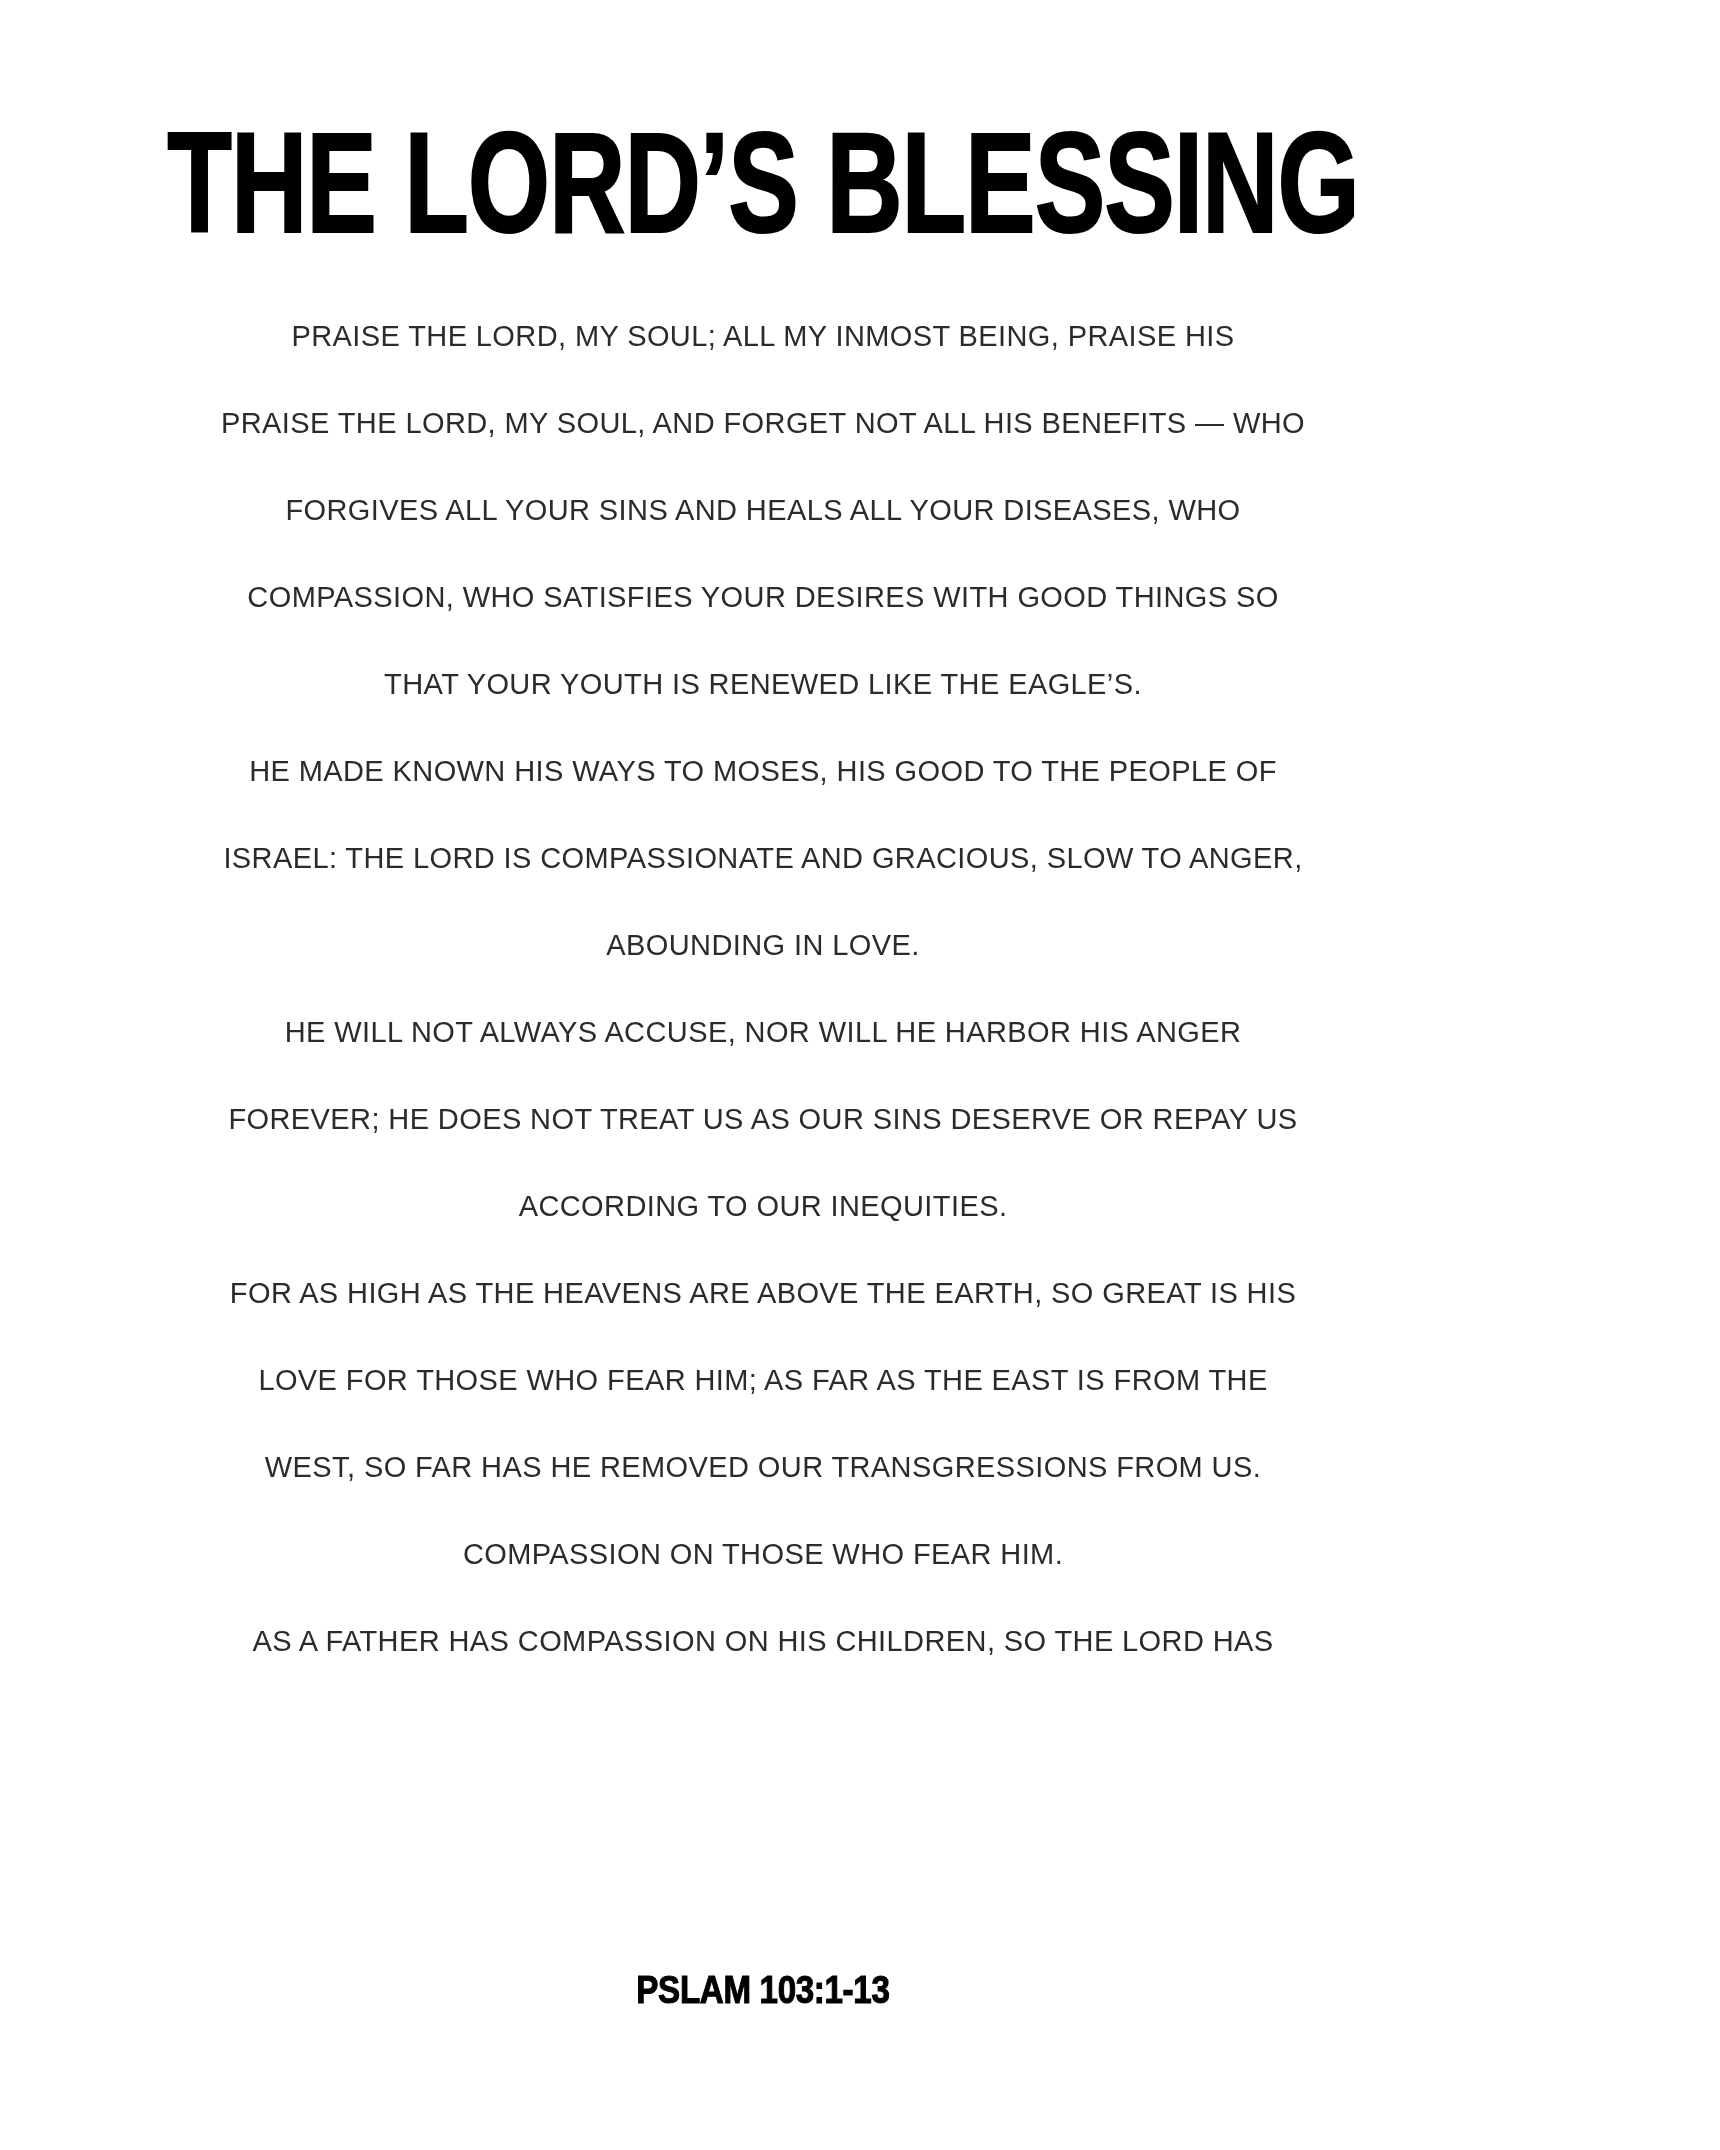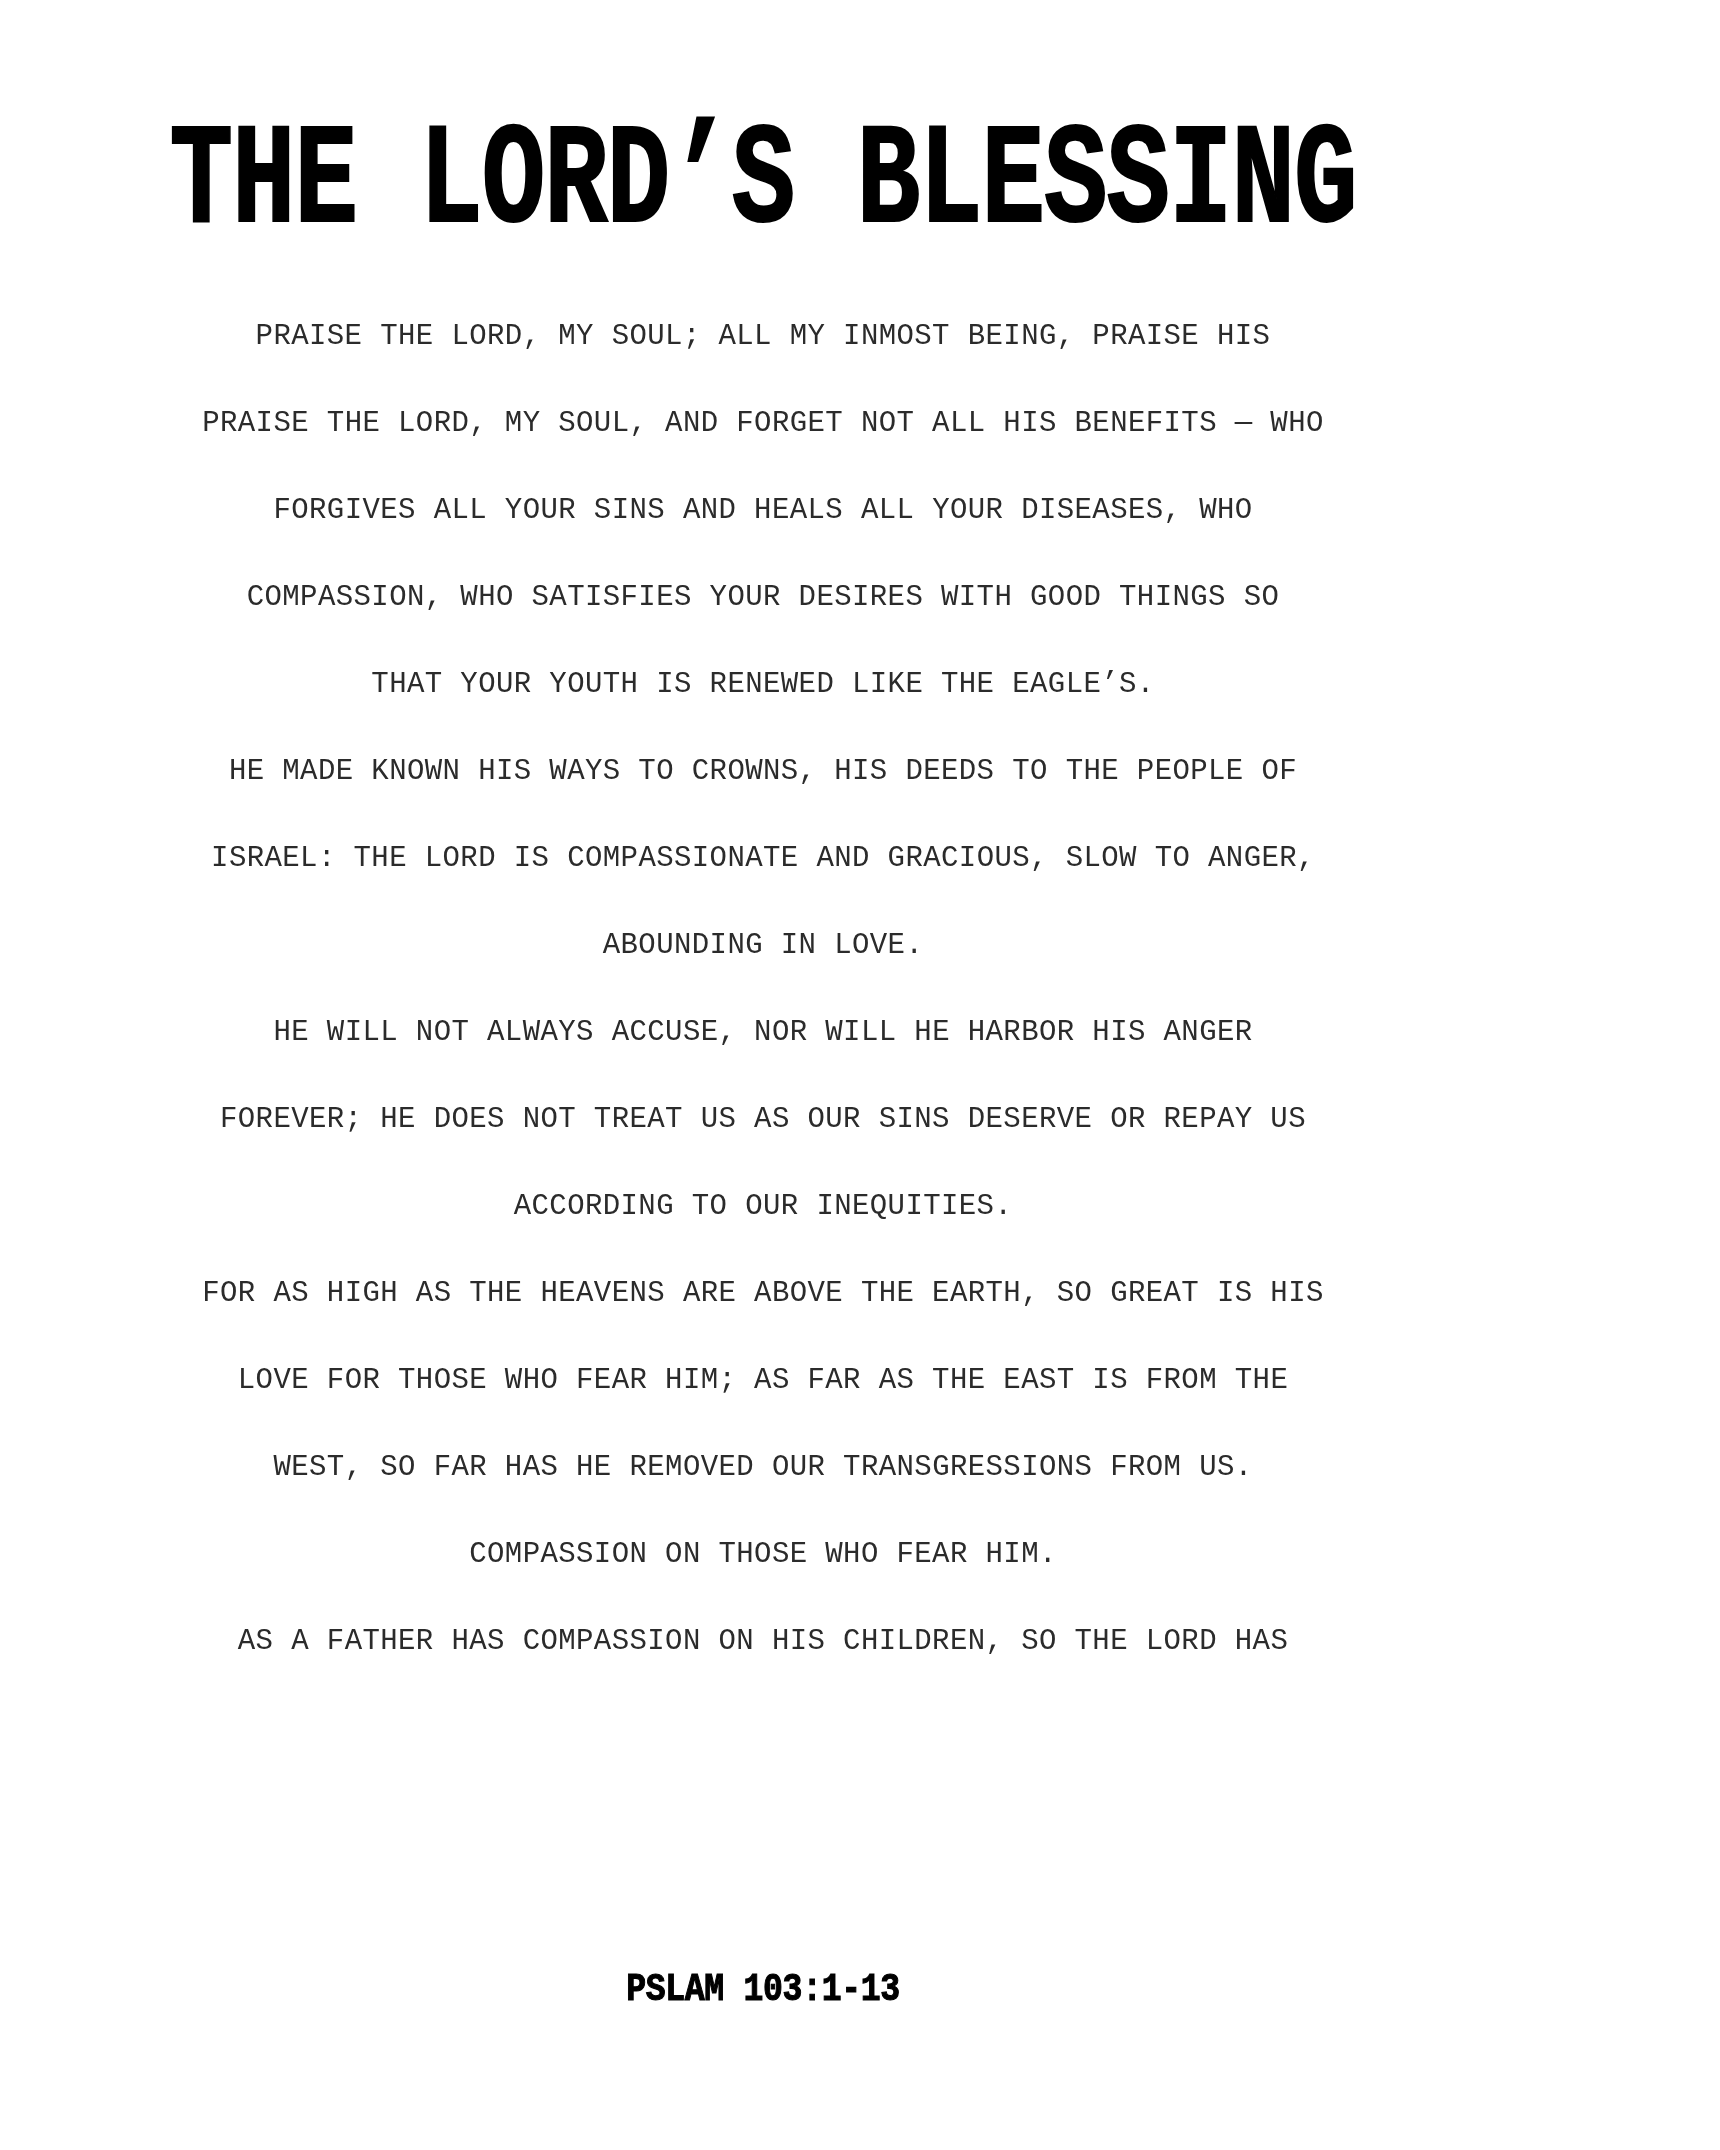--- a/index.html
+++ b/index.html
@@ -8,21 +8,21 @@
     --body-color:#2b2b2b;
   }
   *{box-sizing:border-box;}
   html,body{margin:0;padding:0;background:var(--bg);}
   .page{
     position:relative;
     width:1526px;
     height:2151px;
     background:var(--bg);
     overflow:hidden;
-    font-family:Liberation Mono, monospace;
+    font-family:Liberation Sans, sans-serif;
     padding-left:48px;
   }
   .title{
     position:absolute;
     top:115px;
     left:0;
     width:100%;
     height:136px;
     margin:0;
     display:flex;
@@ -87,21 +87,21 @@
   <h1 class="title">
     <span class="title-inner">THE LORD’S BLESSING</span>
   </h1>
 
   <main class="scripture">
     <div class="line">PRAISE THE LORD, MY SOUL; ALL MY INMOST BEING, PRAISE HIS</div>
     <div class="line">PRAISE THE LORD, MY SOUL, AND FORGET NOT ALL HIS BENEFITS — WHO</div>
     <div class="line">FORGIVES ALL YOUR SINS AND HEALS ALL YOUR DISEASES, WHO</div>
     <div class="line">COMPASSION, WHO SATISFIES YOUR DESIRES WITH GOOD THINGS SO</div>
     <div class="line">THAT YOUR YOUTH IS RENEWED LIKE THE EAGLE’S.</div>
-    <div class="line">HE MADE KNOWN HIS WAYS TO CROWNS, HIS DEEDS TO THE PEOPLE OF</div>
+    <div class="line">HE MADE KNOWN HIS WAYS TO MOSES, HIS GOOD TO THE PEOPLE OF</div>
     <div class="line">ISRAEL: THE LORD IS COMPASSIONATE AND GRACIOUS, SLOW TO ANGER,</div>
     <div class="line">ABOUNDING IN LOVE.</div>
     <div class="line">HE WILL NOT ALWAYS ACCUSE, NOR WILL HE HARBOR HIS ANGER</div>
     <div class="line">FOREVER; HE DOES NOT TREAT US AS OUR SINS DESERVE OR REPAY US</div>
     <div class="line">ACCORDING TO OUR INEQUITIES.</div>
     <div class="line">FOR AS HIGH AS THE HEAVENS ARE ABOVE THE EARTH, SO GREAT IS HIS</div>
     <div class="line">LOVE FOR THOSE WHO FEAR HIM; AS FAR AS THE EAST IS FROM THE</div>
     <div class="line">WEST, SO FAR HAS HE REMOVED OUR TRANSGRESSIONS FROM US.</div>
     <div class="line">COMPASSION ON THOSE WHO FEAR HIM.</div>
     <div class="line">AS A FATHER HAS COMPASSION ON HIS CHILDREN, SO THE LORD HAS</div>

